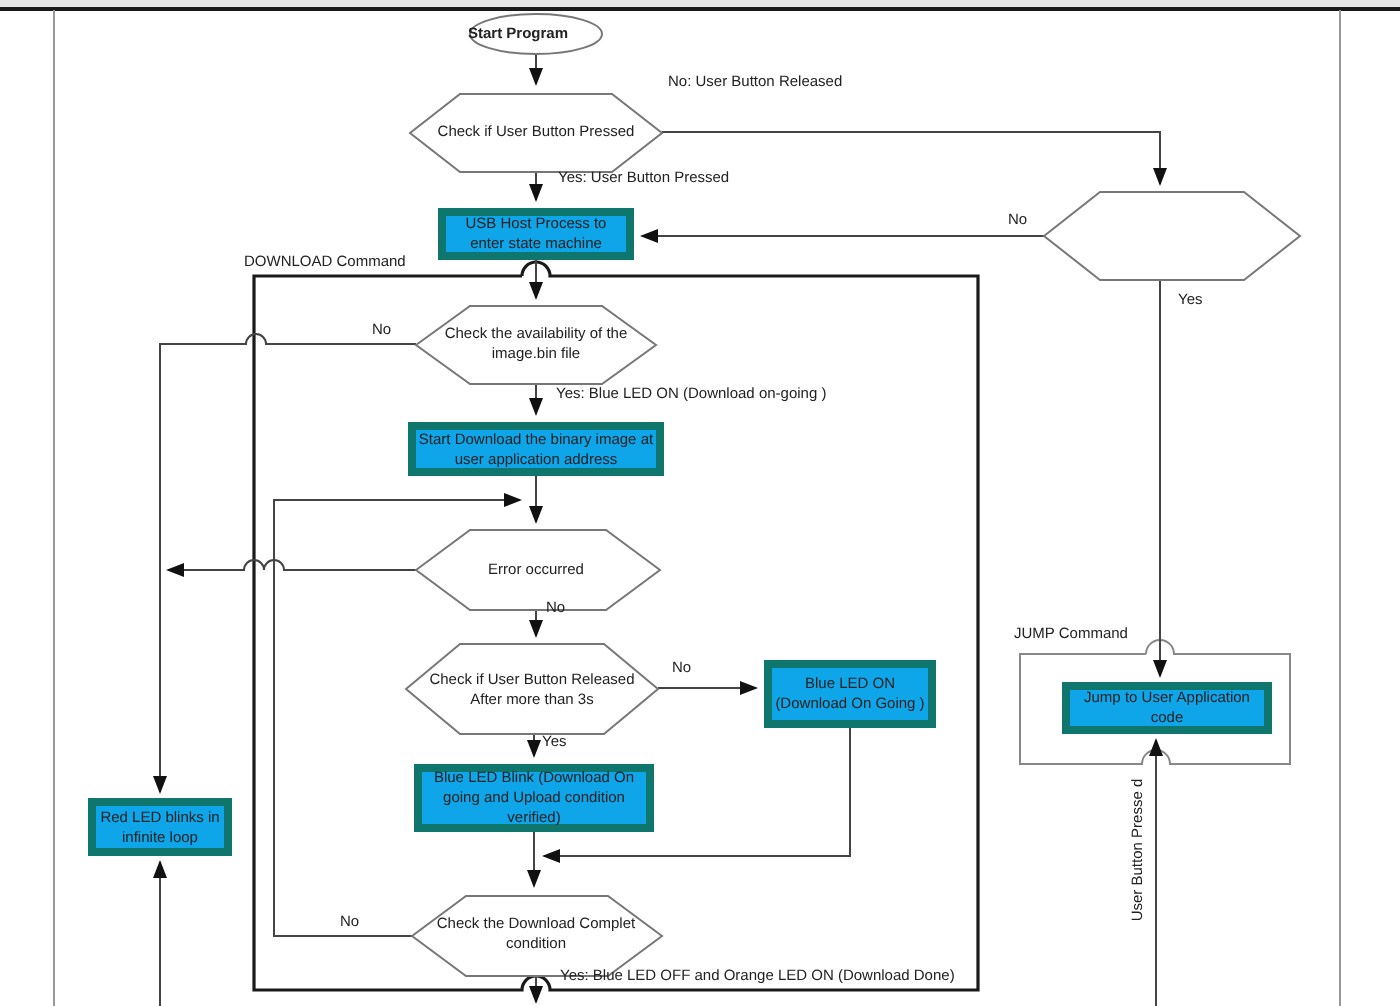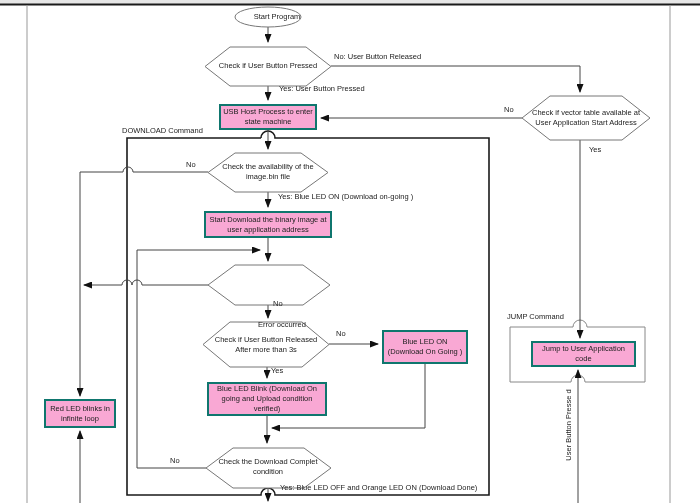--- a/index.html
+++ b/index.html
@@ -3,21 +3,21 @@
 <meta charset="utf-8">
 <style>
   html,body{margin:0;padding:0;background:#fff;}
   #stage{
     position:relative;width:700px;height:503px;background:#ffffff;overflow:hidden;
     font-family:"Liberation Sans","DejaVu Sans",sans-serif;color:#222;
   }
   #topband{position:absolute;left:0;top:0;width:700px;height:4px;background:#e6e6e6;}
   svg{position:absolute;left:0;top:0;z-index:1;}
   .node{
-    position:absolute;box-sizing:border-box;background:#f9a8d4;border:2px solid #0f766e;
+    position:absolute;box-sizing:border-box;background:#0ea5e9;border:4px solid #0f766e;
     display:flex;align-items:center;justify-content:center;text-align:center;
     font-size:7.5px;line-height:1.3;z-index:2;padding:1px;
   }
   .hexlabel{
     position:absolute;display:flex;align-items:center;justify-content:center;
     text-align:center;font-size:7.5px;line-height:1.3;z-index:2;
   }
   .elabel{position:absolute;font-size:7.5px;line-height:1.2;white-space:nowrap;z-index:2;}
   .seclabel{position:absolute;font-size:7.5px;white-space:nowrap;z-index:2;}
   .vtext{
@@ -95,29 +95,28 @@
   <div class="node" style="left:207px;top:382px;width:120px;height:34px;">
     <span>Blue LED Blink (Download On going and Upload condition verified)</span>
   </div>
   <div class="node" style="left:44px;top:399px;width:72px;height:29px;">
     <span>Red LED blinks in infinite loop</span>
   </div>
   <div class="node" style="left:531px;top:341px;width:105px;height:26px;">
     <span>Jump to User Application code</span>
   </div>
 
-  <div class="hexlabel" style="left:244px;top:10px;width:66px;height:14px;">Start Program</div>
+  <div class="hexlabel" style="left:226px;top:10px;width:66px;height:14px;font-weight:bold;">Start Program</div>
   <div class="hexlabel" style="left:218px;top:52px;width:100px;height:28px;">Check if User Button Pressed</div>
   <div class="hexlabel" style="left:213px;top:158px;width:110px;height:28px;">Check the availability of the image.bin file</div>
-  <div class="hexlabel" style="left:232px;top:275px;width:100px;height:20px;margin-top:40px;">Error occurred</div>
+  <div class="hexlabel" style="left:218px;top:275px;width:100px;height:20px;">Error occurred</div>
   <div class="hexlabel" style="left:208px;top:326px;width:116px;height:38px;">Check if User Button Released After more than 3s</div>
   <div class="hexlabel" style="left:218px;top:453px;width:100px;height:28px;">Check the Download Complet condition</div>
-  <div class="hexlabel" style="left:528px;top:100px;width:116px;height:36px;">Check if vector table available at User Application Start Address</div>
 
-  <div class="elabel" style="left:334px;top:52px;">No: User Button Released</div>
+  <div class="elabel" style="left:334px;top:36px;">No: User Button Released</div>
   <div class="elabel" style="left:279px;top:84px;">Yes: User Button Pressed</div>
   <div class="elabel" style="left:504px;top:105px;">No</div>
   <div class="elabel" style="left:589px;top:145px;">Yes</div>
   <div class="elabel" style="left:186px;top:160px;">No</div>
   <div class="elabel" style="left:278px;top:192px;">Yes: Blue LED ON (Download on-going )</div>
   <div class="elabel" style="left:273px;top:299px;">No</div>
   <div class="elabel" style="left:336px;top:329px;">No</div>
   <div class="elabel" style="left:271px;top:366px;">Yes</div>
   <div class="elabel" style="left:170px;top:456px;">No</div>
   <div class="elabel" style="left:280px;top:483px;">Yes: Blue LED OFF and  Orange LED ON  (Download Done)</div>

